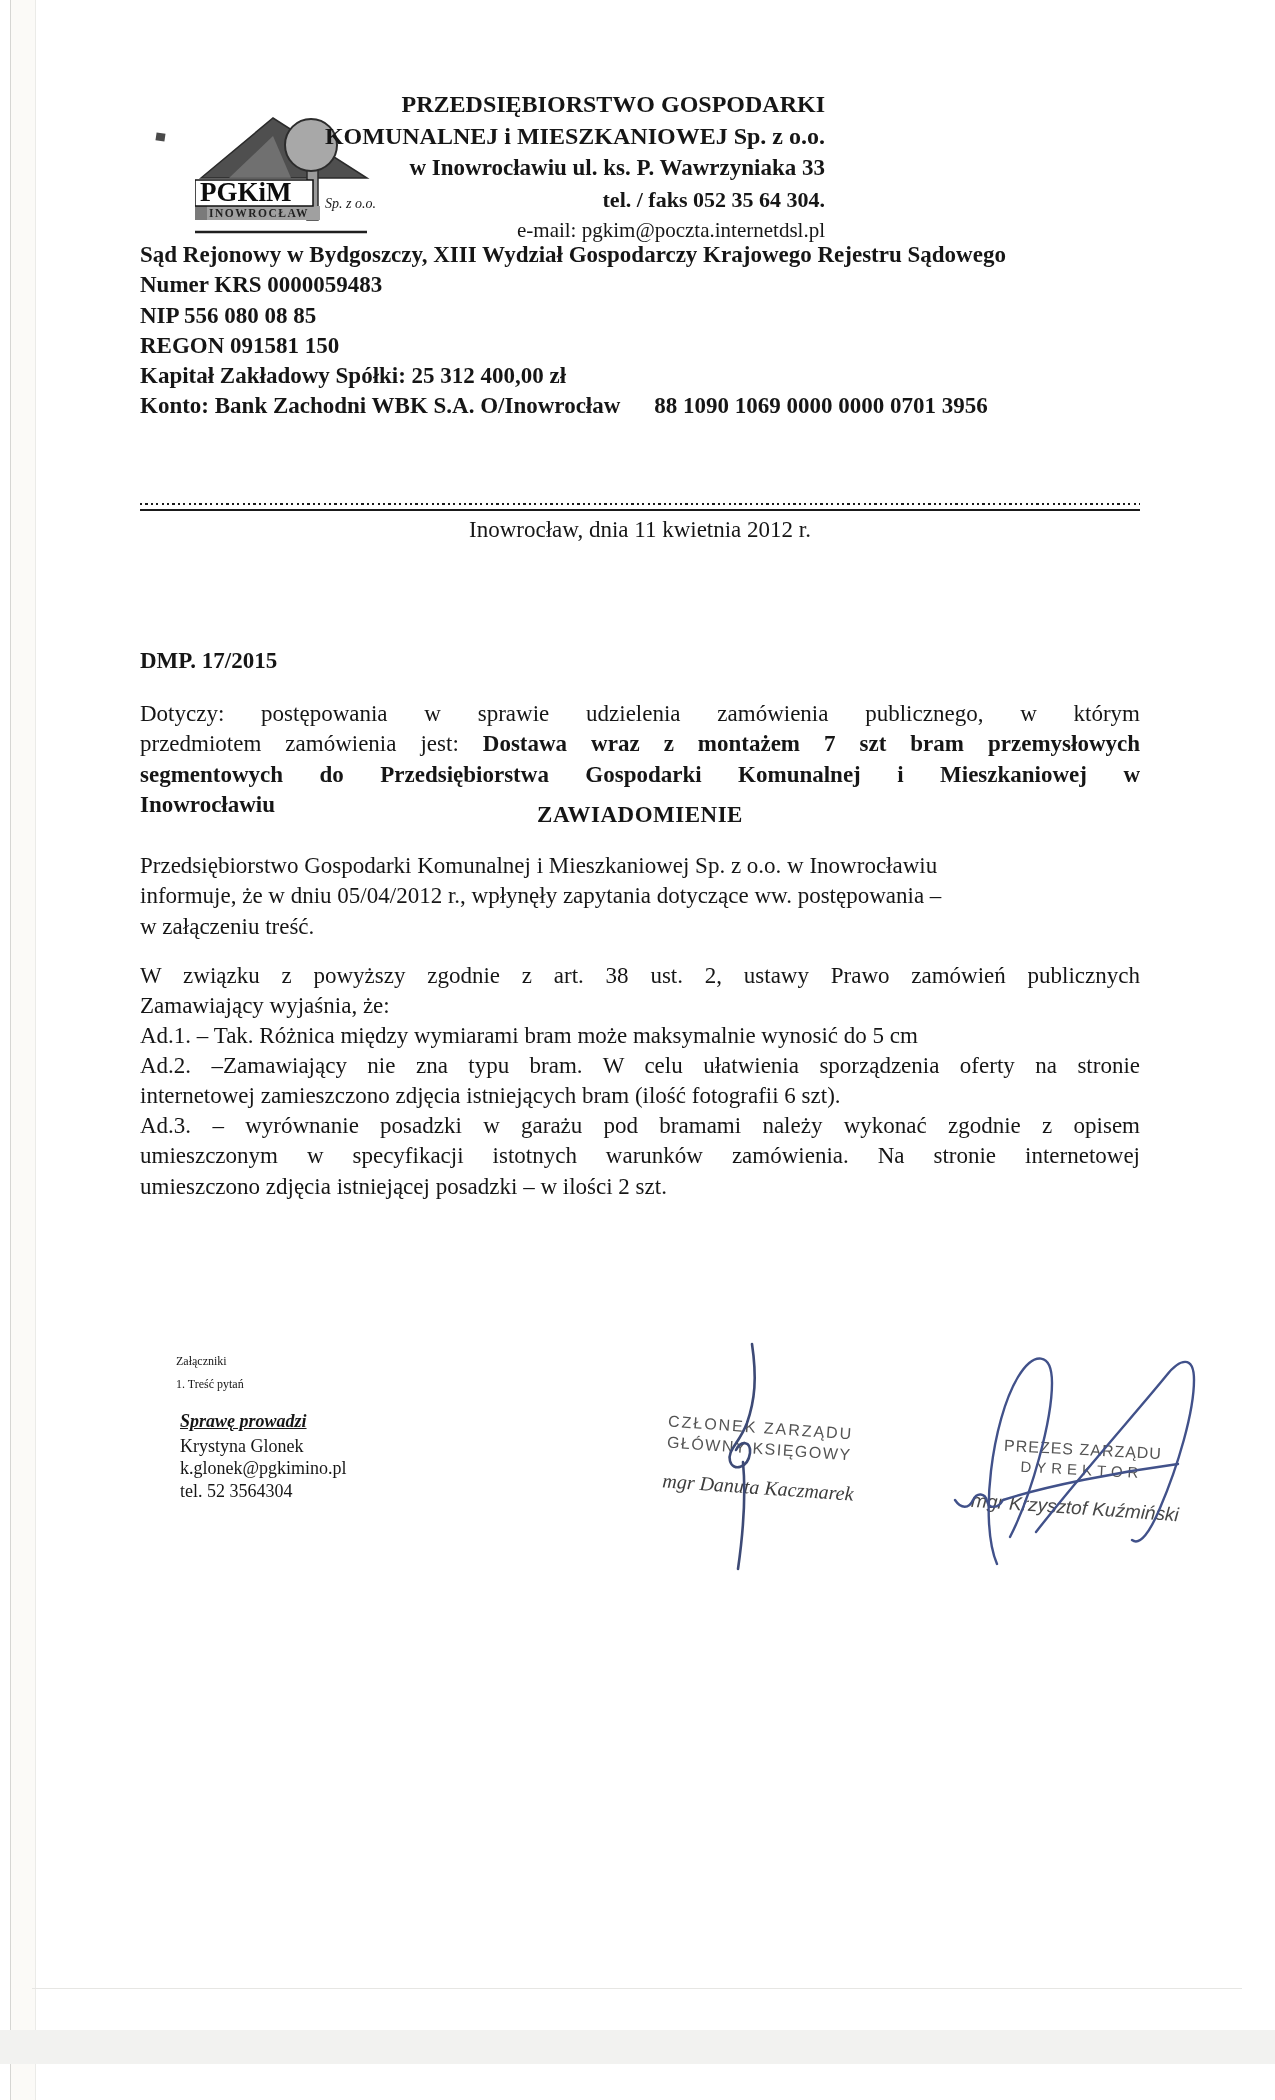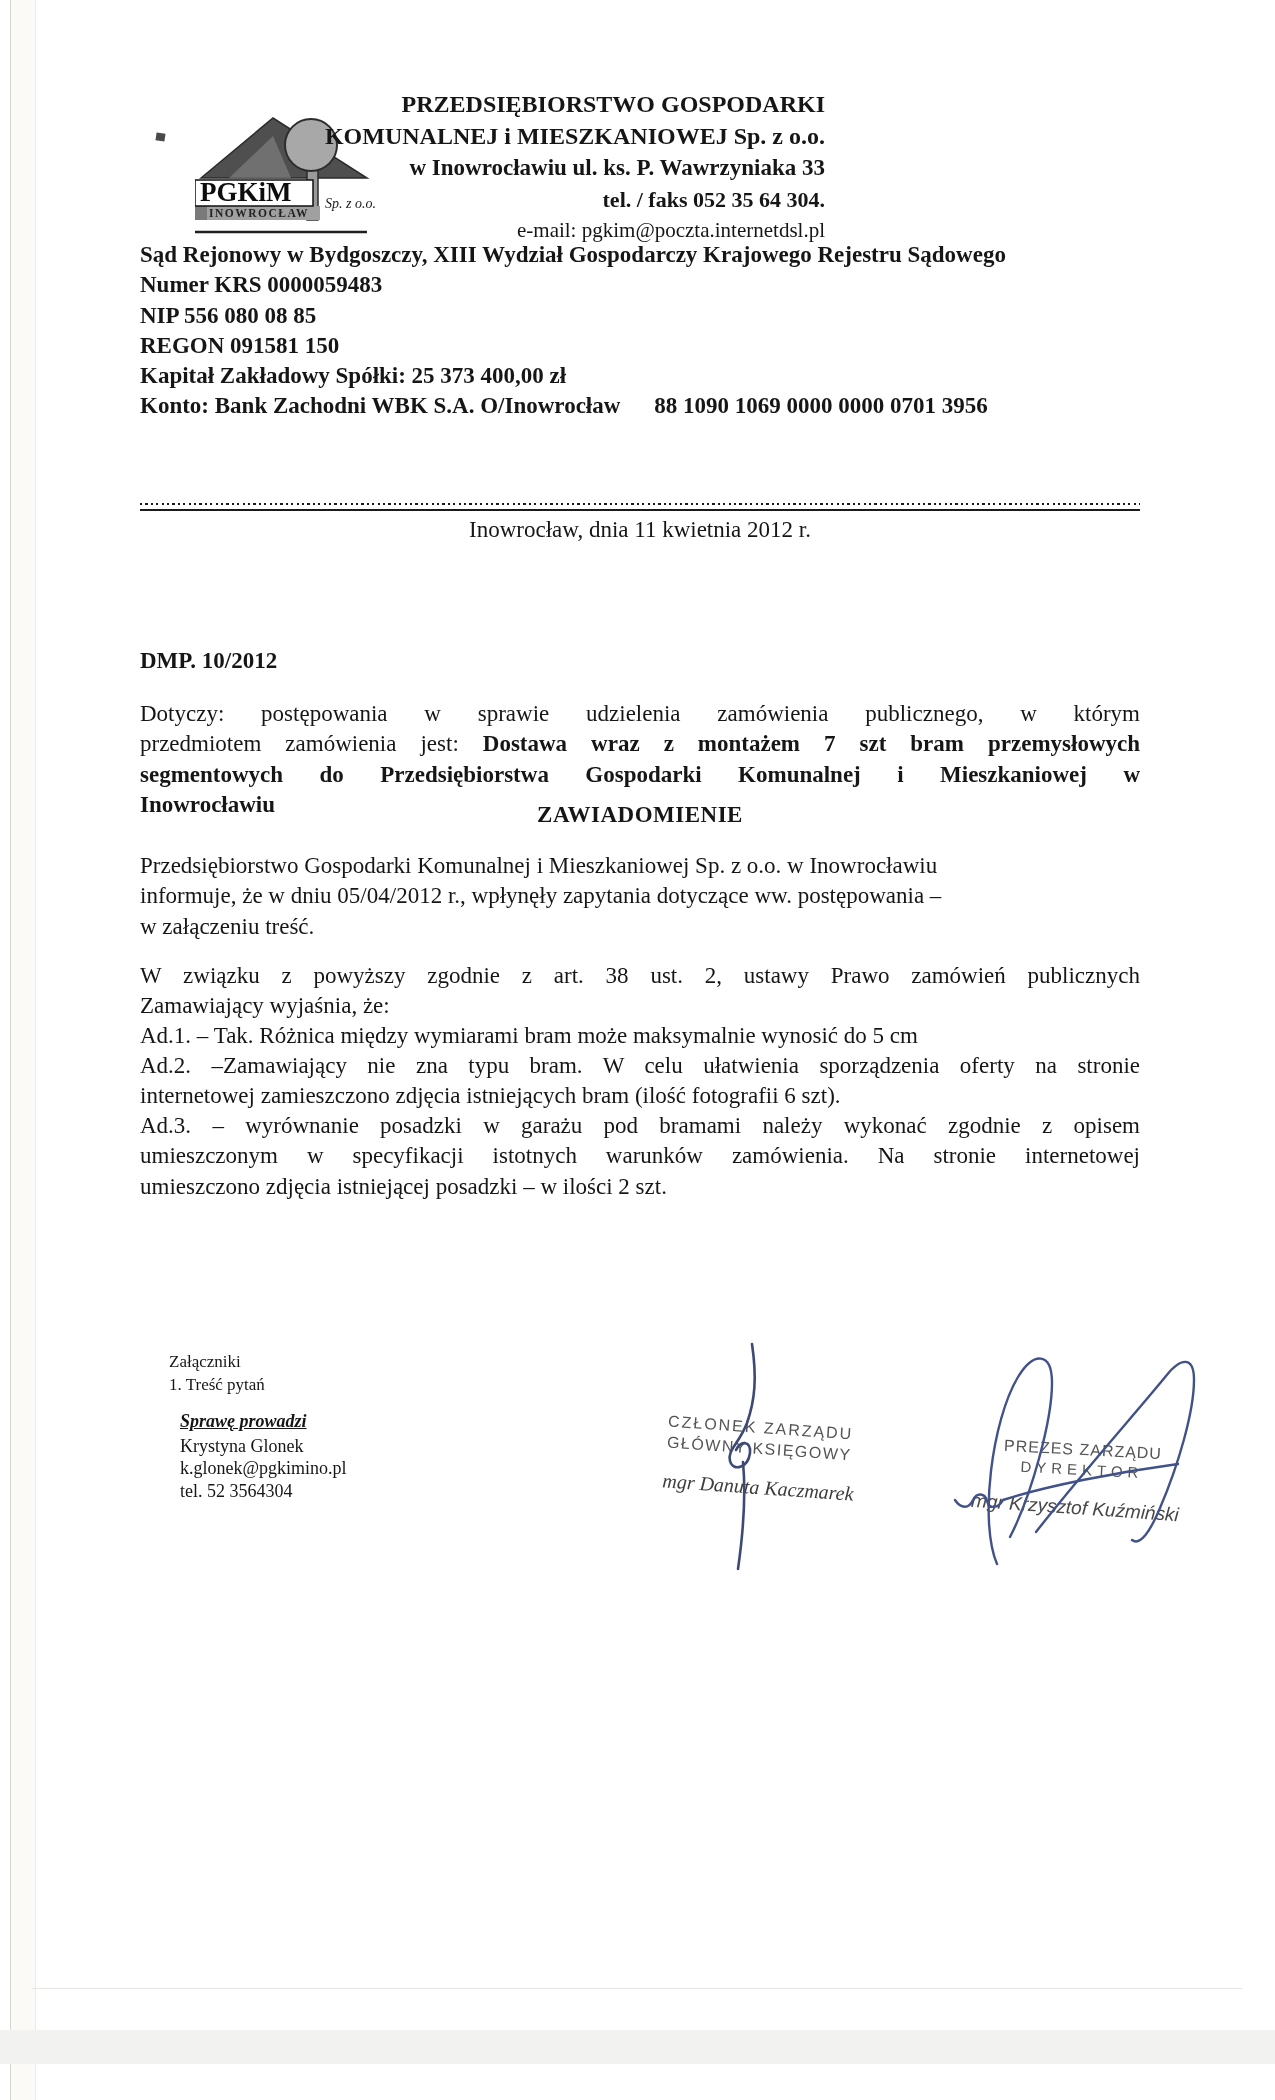--- a/index.html
+++ b/index.html
@@ -33,21 +33,21 @@
   .bodytxt{font-size:23px;line-height:30.4px;width:1000px;left:140px;}
   .refnum{top:646px;font-weight:bold;}
   .subject{top:676px;margin-top:23px;}
   .heading{top:800px;text-align:center;font-weight:bold;letter-spacing:0.5px;}
   .p1{top:851px;}
   .p2{top:961px;}
   .ad1{top:1021px;}
   .ad2{top:1051px;}
   .ad3{top:1111px;}
   
-  .attach{left:169px;top:1350px;font-size:17px;line-height:23px;}
+  .attach{left:176px;top:1350px;font-size:12px;line-height:23px;}
   .contact{left:180px;top:1410px;font-size:18px;line-height:22.5px;}
   .contact .hd{font-weight:bold;font-style:italic;text-decoration:underline;margin-bottom:2px;}
   
   .stamp{font-family:"Liberation Sans","DejaVu Sans",sans-serif;color:#545454;text-align:center;}
   .stamp-member{left:655px;top:1417px;width:210px;line-height:21px;transform:rotate(4deg);}
   .stamp-member .s1{font-size:16px;letter-spacing:2px;}
   .stamp-member .s2{font-size:16px;letter-spacing:1.5px;}
   .name-member{left:648px;top:1476px;width:220px;text-align:center;font-style:italic;font-size:20px;
                color:#3c3c3c;transform:rotate(4deg);}
   .stamp-president{left:985px;top:1440px;width:195px;line-height:20px;transform:rotate(3deg);}
@@ -93,28 +93,28 @@
     <div class="l3">w Inowrocławiu ul. ks. P. Wawrzyniaka 33</div>
     <div class="l4">tel. / faks 052 35 64 304.</div>
     <div class="l5 uline">e-mail: pgkim@poczta.internetdsl.pl</div>
   </div>
 
   <div class="abs registry">
     <div>Sąd Rejonowy w Bydgoszczy, XIII Wydział Gospodarczy Krajowego Rejestru Sądowego</div>
     <div>Numer KRS 0000059483</div>
     <div>NIP 556 080 08 85</div>
     <div>REGON 091581 150</div>
-    <div>Kapitał Zakładowy Spółki: 25 373 400,00 zł</div>
+    <div>Kapitał Zakładowy Spółki: 25 312 400,00 zł</div>
     <div><span>Konto: Bank Zachodni WBK S.A. O/Inowrocław</span><span class="konto-num">88 1090 1069 0000 0000 0701 3956</span></div>
   </div>
 
   <div class="abs dotsep"></div>
   <div class="abs dateline">Inowrocław, dnia 11 kwietnia 2012 r.</div>
 
-  <div class="abs bodytxt refnum">DMP. 10/2012</div>
+  <div class="abs bodytxt refnum">DMP. 17/2015</div>
 
   <div class="abs bodytxt subject">
     <div class="jline">Dotyczy: postępowania w sprawie udzielenia zamówienia publicznego, w którym</div>
     <div class="jline"><span>przedmiotem zamówienia jest: </span><span class="b">Dostawa wraz z montażem 7 szt bram przemysłowych</span></div>
     <div class="jline b">segmentowych do Przedsiębiorstwa Gospodarki Komunalnej i Mieszkaniowej w</div>
     <div class="b">Inowrocławiu</div>
   </div>
 
   <div class="abs bodytxt heading">ZAWIADOMIENIE</div>
 

